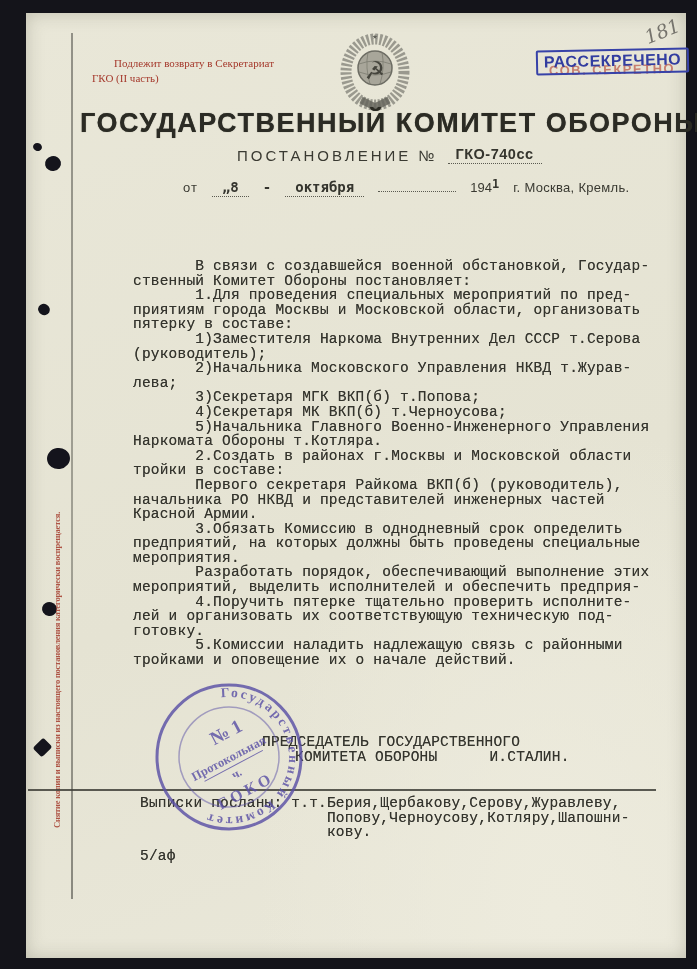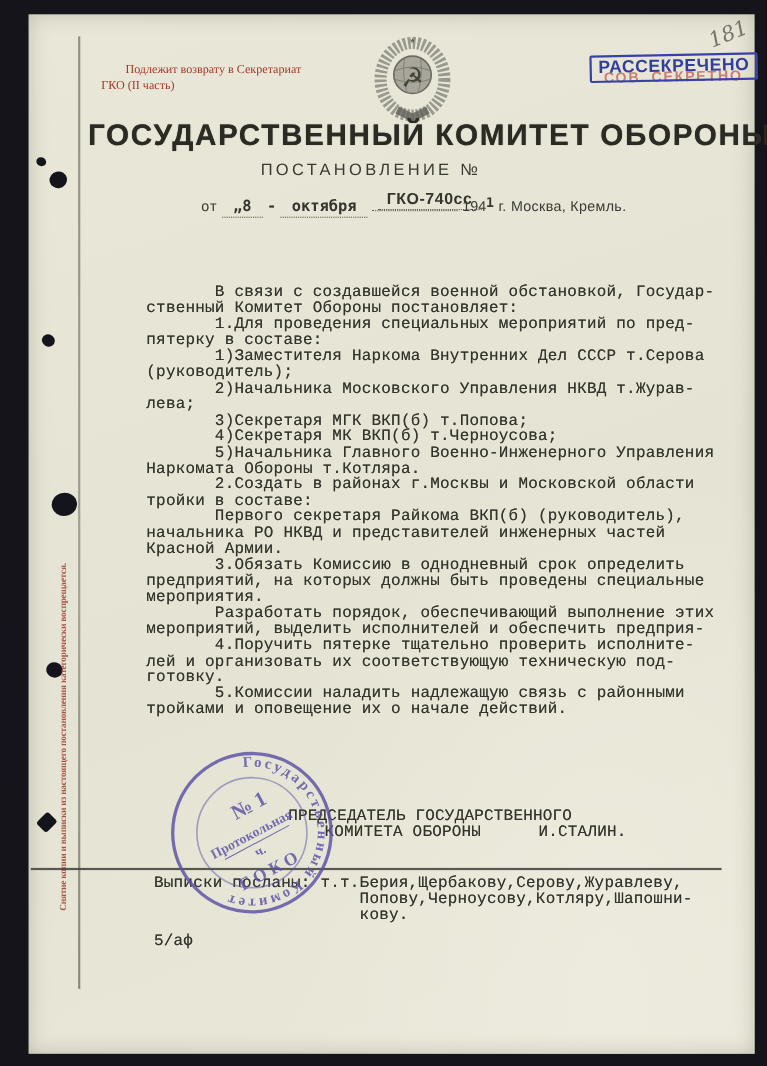--- a/index.html
+++ b/index.html
@@ -50,33 +50,32 @@
     letter-spacing:1.5px;color:#b23a2c;opacity:.8;transform:rotate(-1deg);
   }
   .emblem{position:absolute;left:335px;top:30px;opacity:.88;}
   .doc-title{
     position:absolute;left:80px;top:108px;width:580px;text-align:center;
     font-family:"Liberation Sans",sans-serif;font-weight:bold;font-size:27px;
     letter-spacing:1.5px;color:#2b2b24;white-space:nowrap;
     text-shadow:0 0 .7px rgba(35,35,28,.8);
   }
   .decree-line{
-    position:absolute;left:237px;top:146px;display:flex;align-items:flex-end;gap:10px;
+    position:absolute;left:237px;top:146px;display:flex;align-items:center;gap:10px;
     color:#3a3a32;
-    flex-direction:column;
   }
   .decree-label{
     font-family:"Liberation Sans",sans-serif;font-size:15px;letter-spacing:3px;
   }
   .decree-number{
     font-family:Liberation Sans, sans-serif;font-weight:bold;font-size:14.5px;
     border-bottom:1px dotted #5a5a50;padding:0 8px 1px;letter-spacing:.5px;color:#35352e;
   }
   .date-line{
-    position:absolute;left:183px;top:177px;display:flex;align-items:baseline;gap:4px;
+    position:absolute;left:183px;top:177px;display:flex;align-items:baseline;gap:14px;
     color:#3a3a32;font-size:13px;
   }
   .printed{font-family:"Liberation Sans",sans-serif;letter-spacing:1px;}
   .typed{font-family:"DejaVu Sans Mono",monospace;font-weight:bold;font-size:14px;color:#35352e;}
   .blank{border-bottom:1px dotted #5a5a50;padding:0 10px 1px;}
   .blank-empty{display:inline-block;width:78px;border-bottom:1px dotted #5a5a50;}
   .sup{vertical-align:4px;font-size:12px;}
   .body-text{position:absolute;left:133px;top:259px;}
   .tline{
     white-space:pre;font-family:Liberation Mono, monospace;
@@ -143,20 +142,21 @@
     <span class="typed blank">октября</span>
     <span class="blank-empty"></span>
     <span class="printed" style="letter-spacing:0;"><span>194</span><span class="typed sup">1</span></span>
     <span class="printed" style="letter-spacing:.3px;">г. Москва, Кремль.</span>
   </div>
 
   <div class="body-text">
       <div class="tline">       В связи с создавшейся военной обстановкой, Государ-</div>
       <div class="tline">ственный Комитет Обороны постановляет:</div>
       <div class="tline">       1.Для проведения специальных мероприятий по пред-</div>
+      <div class="tline">приятиям города Москвы и Московской области, организовать</div>
       <div class="tline">пятерку в составе:</div>
       <div class="tline">       1)Заместителя Наркома Внутренних Дел СССР т.Серова</div>
       <div class="tline">(руководитель);</div>
       <div class="tline">       2)Начальника Московского Управления НКВД т.Журав-</div>
       <div class="tline">лева;</div>
       <div class="tline">       3)Секретаря МГК ВКП(б) т.Попова;</div>
       <div class="tline">       4)Секретаря МК ВКП(б) т.Черноусова;</div>
       <div class="tline">       5)Начальника Главного Военно-Инженерного Управления</div>
       <div class="tline">Наркомата Обороны т.Котляра.</div>
       <div class="tline">       2.Создать в районах г.Москвы и Московской области</div>

